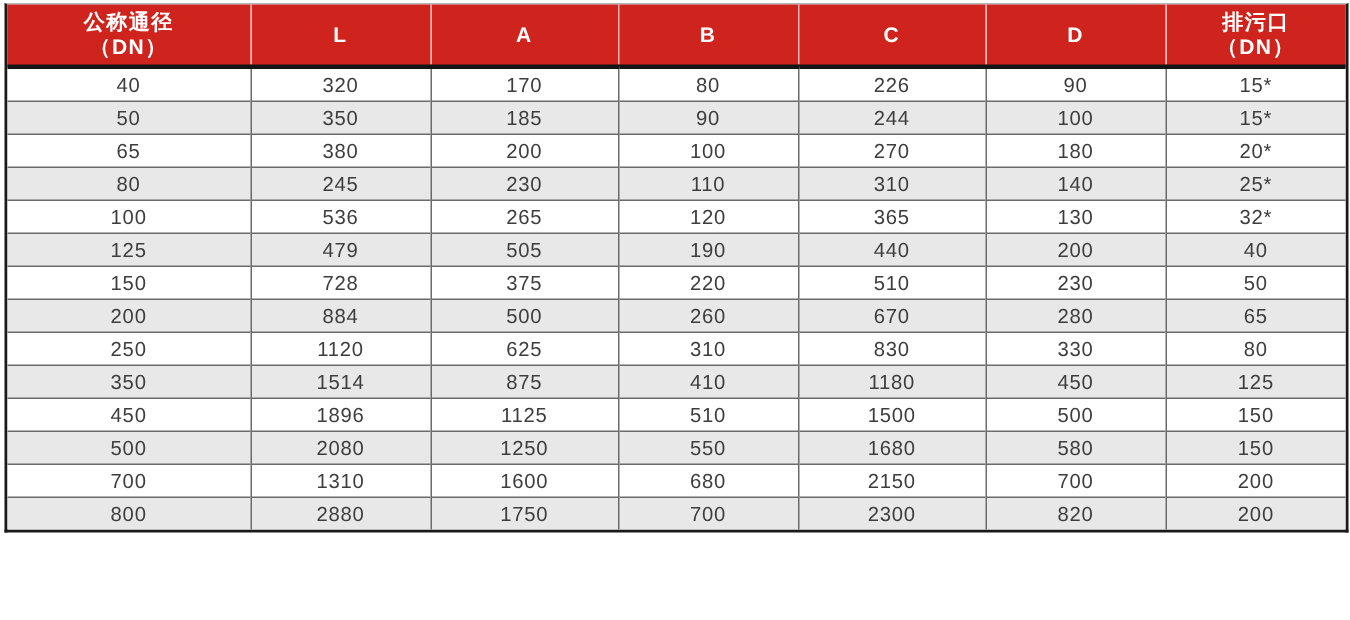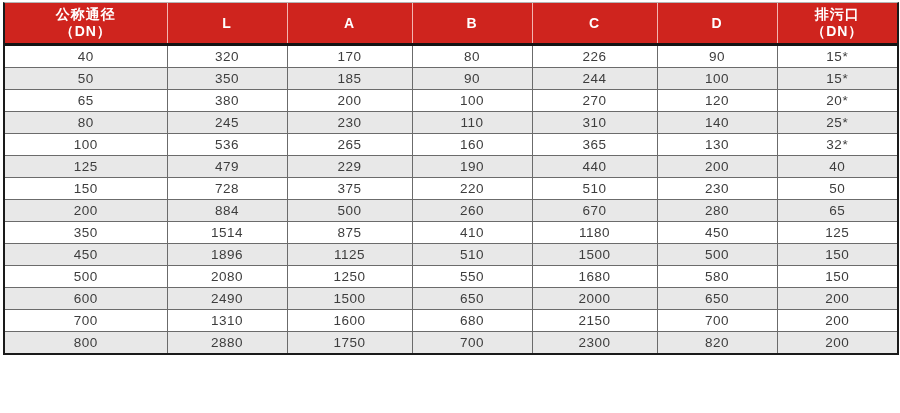--- a/index.html
+++ b/index.html
@@ -115,45 +115,45 @@
             <td>244</td>
             <td>100</td>
             <td>15*</td>
           </tr>
           <tr>
             <td>65</td>
             <td>380</td>
             <td>200</td>
             <td>100</td>
             <td>270</td>
-            <td>120</td>
+            <td>180</td>
             <td>20*</td>
           </tr>
           <tr>
             <td>80</td>
             <td>245</td>
             <td>230</td>
             <td>110</td>
             <td>310</td>
             <td>140</td>
             <td>25*</td>
           </tr>
           <tr>
             <td>100</td>
             <td>536</td>
             <td>265</td>
-            <td>160</td>
+            <td>120</td>
             <td>365</td>
             <td>130</td>
             <td>32*</td>
           </tr>
           <tr>
             <td>125</td>
             <td>479</td>
-            <td>229</td>
+            <td>505</td>
             <td>190</td>
             <td>440</td>
             <td>200</td>
             <td>40</td>
           </tr>
           <tr>
             <td>150</td>
             <td>728</td>
             <td>375</td>
             <td>220</td>
@@ -164,20 +164,29 @@
           <tr>
             <td>200</td>
             <td>884</td>
             <td>500</td>
             <td>260</td>
             <td>670</td>
             <td>280</td>
             <td>65</td>
           </tr>
           <tr>
+            <td>250</td>
+            <td>1120</td>
+            <td>625</td>
+            <td>310</td>
+            <td>830</td>
+            <td>330</td>
+            <td>80</td>
+          </tr>
+          <tr>
             <td>350</td>
             <td>1514</td>
             <td>875</td>
             <td>410</td>
             <td>1180</td>
             <td>450</td>
             <td>125</td>
           </tr>
           <tr>
             <td>450</td>
@@ -191,29 +200,20 @@
           <tr>
             <td>500</td>
             <td>2080</td>
             <td>1250</td>
             <td>550</td>
             <td>1680</td>
             <td>580</td>
             <td>150</td>
           </tr>
           <tr>
-            <td>600</td>
-            <td>2490</td>
-            <td>1500</td>
-            <td>650</td>
-            <td>2000</td>
-            <td>650</td>
-            <td>200</td>
-          </tr>
-          <tr>
             <td>700</td>
             <td>1310</td>
             <td>1600</td>
             <td>680</td>
             <td>2150</td>
             <td>700</td>
             <td>200</td>
           </tr>
           <tr>
             <td>800</td>

